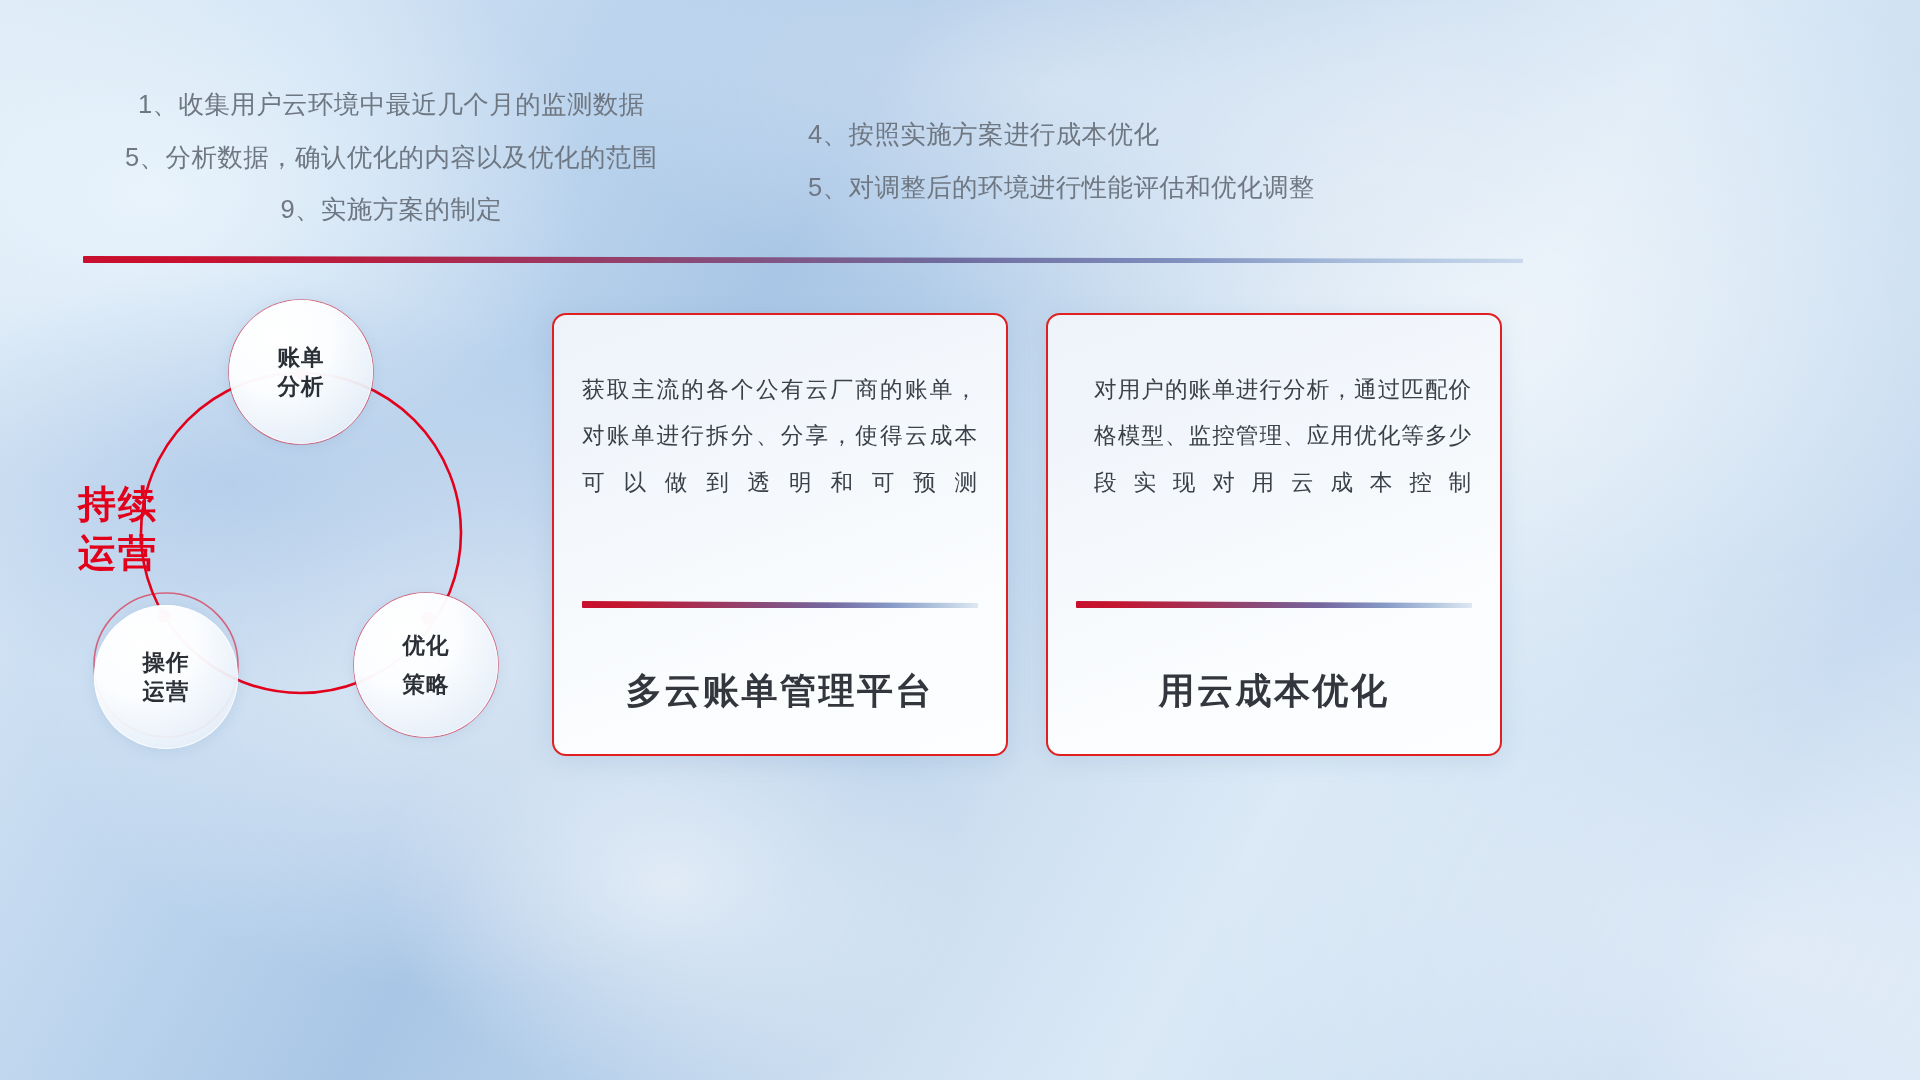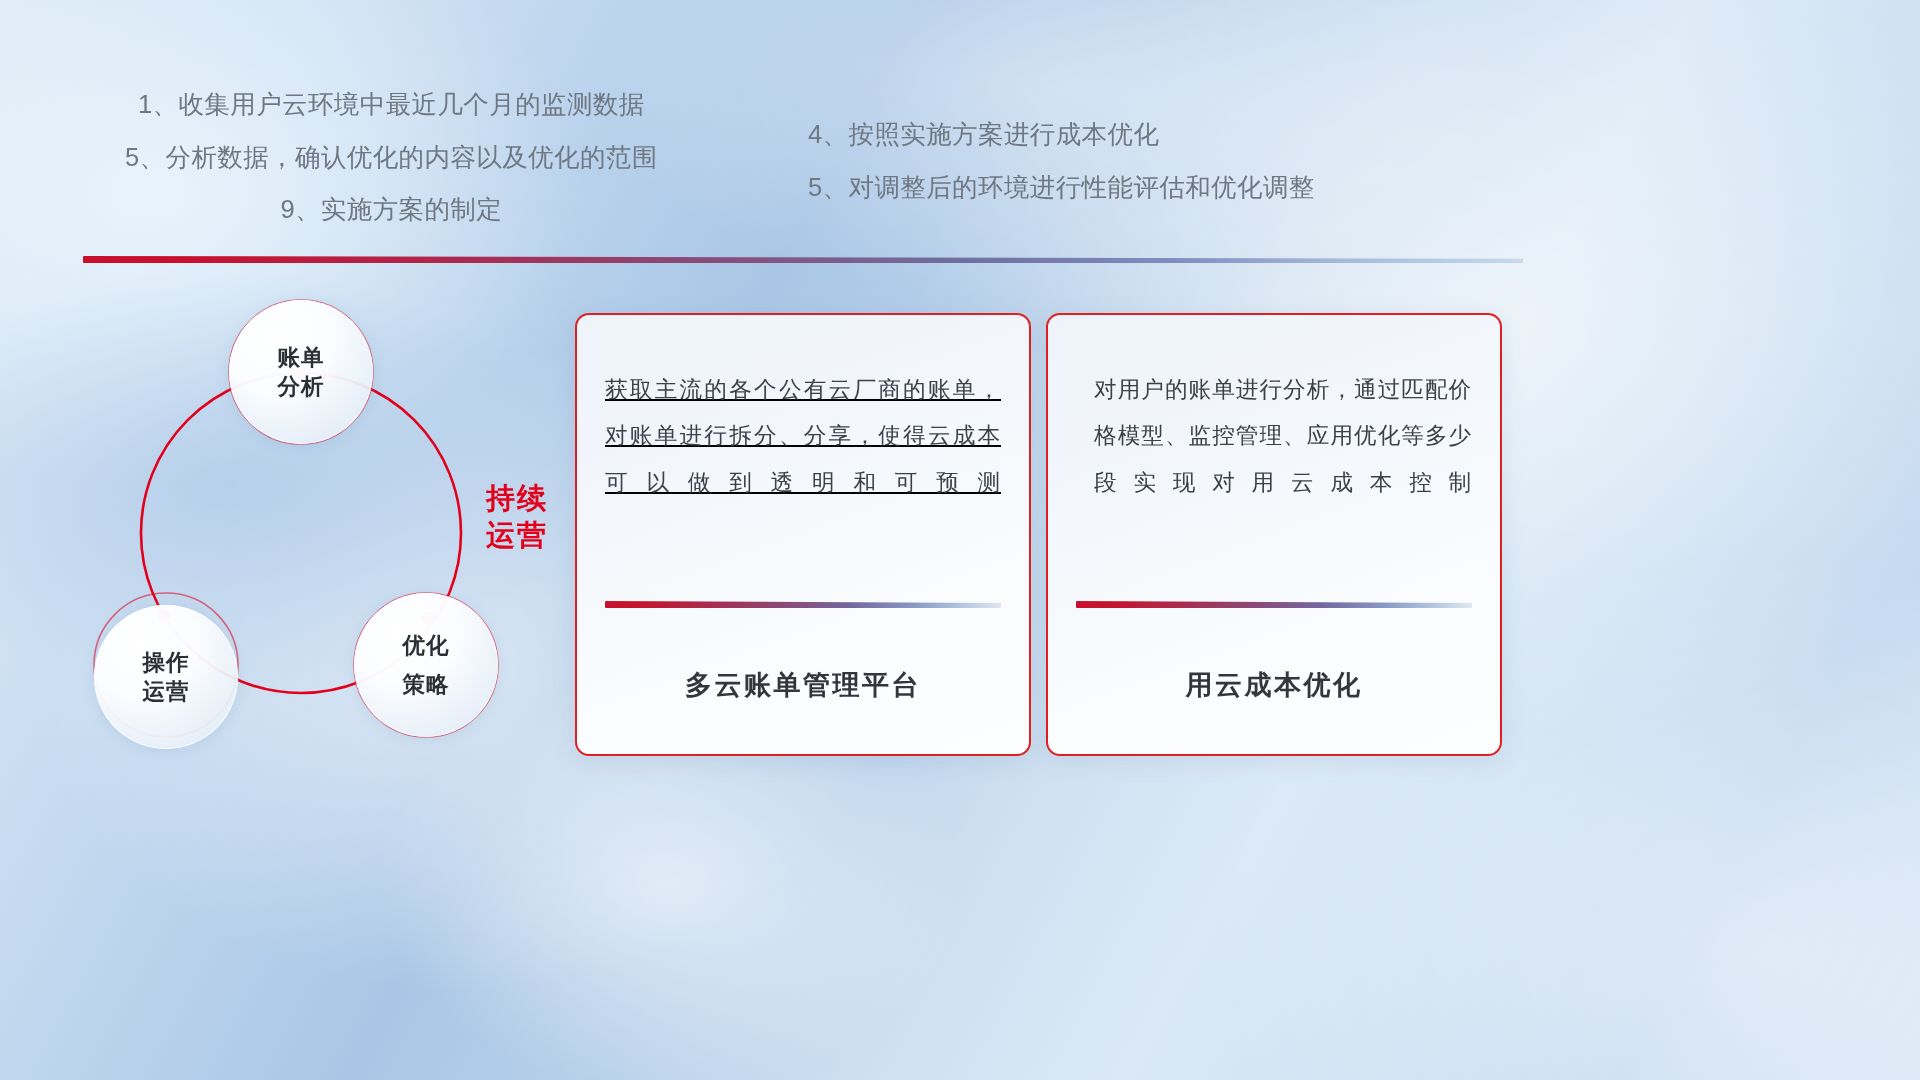--- a/index.html
+++ b/index.html
@@ -79,38 +79,38 @@
   }
   .bubble span{
     font-size:22.5px; font-weight:bold; color:#2b2f36;
     line-height:1.30; letter-spacing:1px;
   }
   #bubble-top{ left:151px; top:12px;  width:144px; height:144px; }
   #bubble-bl { left:16px;  top:317px; width:144px; height:144px; }
   #bubble-br { left:276px; top:305px; width:144px; height:144px;gap:9px; }
   #center-label{
     position:absolute; left:0; right:0; top:192px;
-    text-align:right;
-    font-size:29px; font-weight:bold; color:#e3001b;
+    text-align:left;
+    font-size:38px; font-weight:bold; color:#e3001b;
     line-height:1.28; letter-spacing:2px;
     z-index:3;
   }
 
   
   .card{
     position:absolute;
     top:313px; width:456px; height:443px;
     border:2px solid #e02020;
     border-radius:14px;
     background:linear-gradient(160deg,
       #eef3fa 0%, #f1f5fb 22%, #f6f9fc 48%, #fafcfe 70%, #fdfeff 100%);
     box-shadow:0 5px 22px rgba(100,140,185,0.17);
     padding:52px 28px 0 28px;
   }
-  #card-1{ left:575px;text-decoration:underline; }
+  #card-1{ left:552px; }
   #card-2{ left:1046px;padding-left:46px; }
   .card-body{
     font-size:22.6px;
     color:#3b4149;
     line-height:2.05;
     letter-spacing:0.8px;
     text-align:justify;
     text-align-last:justify;
   }
   .card-divider{
@@ -121,21 +121,21 @@
       #c8102e 0%, #c4152f 10%, #ab2a4e 26%,
       #8a4a77 45%, #7467a0 62%, #8799c6 78%,
       #b3c6de 90%, #dee8f2 100%);
     clip-path:polygon(0 0, 100% 30%, 100% 100%, 0 100%);
     border-radius:1px;
   }
   .card-title{
     position:absolute;
     left:0; right:0; top:352px;
     text-align:center;
-    font-size:27px; font-weight:bold;
+    font-size:36px; font-weight:bold;
     color:#33373d;
     letter-spacing:2.5px;
   }
 </style>
 </head>
 <body>
 
 <div id="bg"></div>
 <div id="bg-soft"></div>
 

